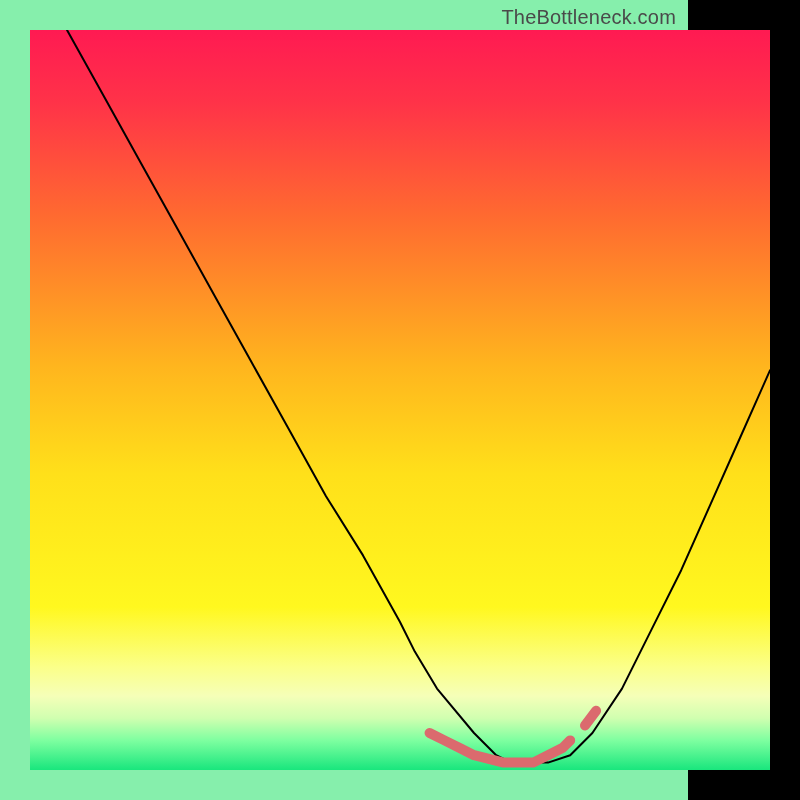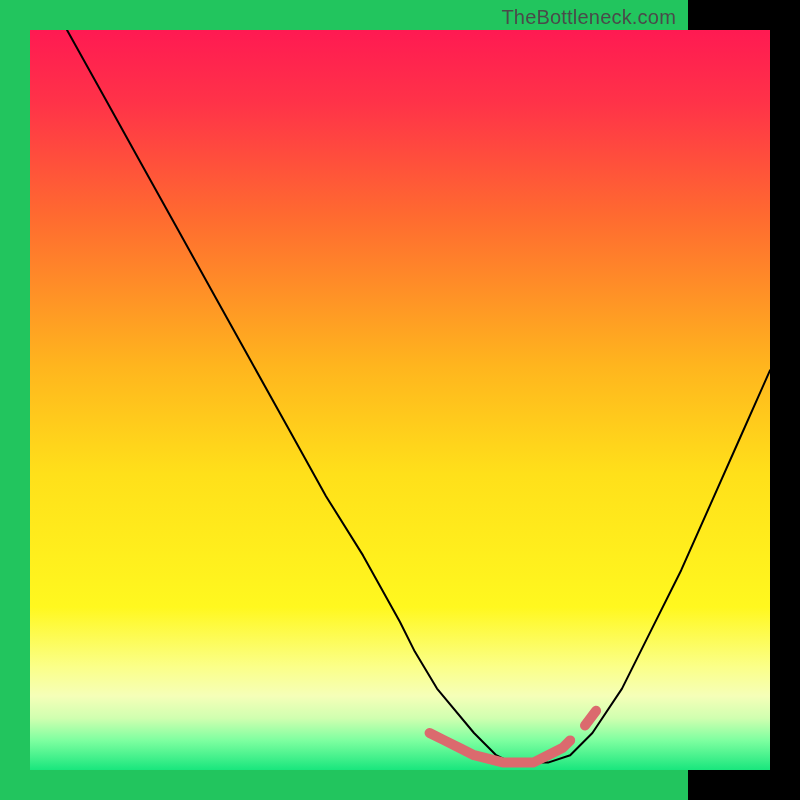--- a/index.html
+++ b/index.html
@@ -8,21 +8,21 @@
     width: 800px;
     height: 800px;
     overflow: hidden;
     font-family: Arial, Helvetica, sans-serif;
     background: #000;
   }
   .frame {
     position: relative;
     width: 688px;
     height: 800px;
-    background: #22c55e;
+    background: #86efac;
   }
   .plot-area {
     position: absolute;
     left: 30px;
     top: 30px;
     width: 740px;
     height: 740px;
     overflow: hidden;
   }
   .gradient-bg {

